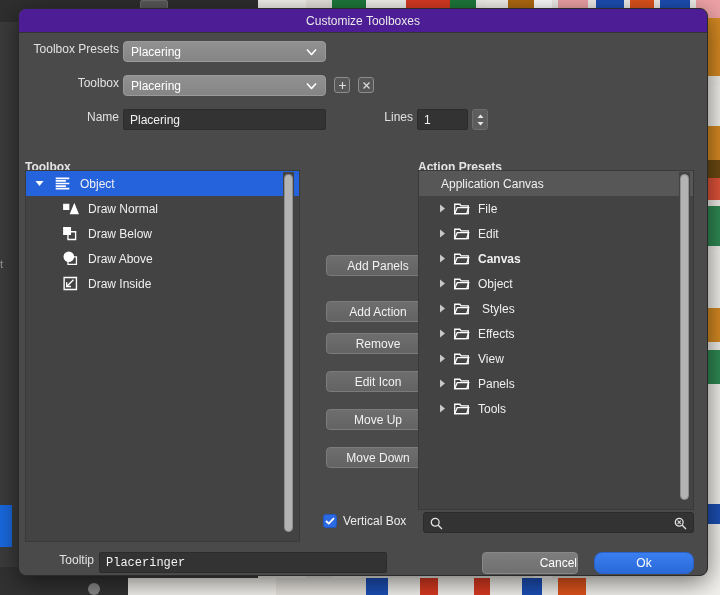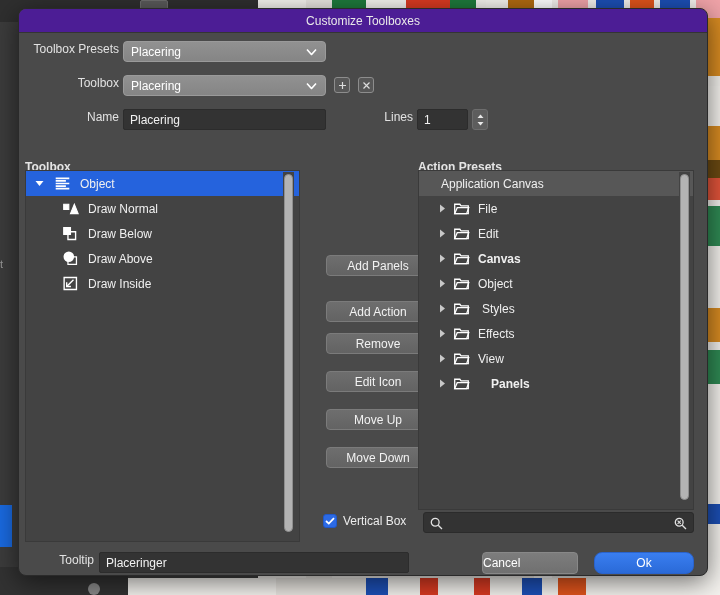--- a/index.html
+++ b/index.html
@@ -134,21 +134,21 @@
   }
   .searchbar {
     position: absolute; background: #333333; border: 1px solid #2b2b2b;
     border-radius: 3px;
   }
   .btn-cancel {
     position: absolute; height: 22px;
     background: linear-gradient(#7d7d7d, #707070);
     border: 1px solid #888; border-radius: 4px;
     color: #fff; font-size: 12px;
-    display: flex; align-items: center; justify-content: flex-start;
+    display: flex; align-items: center; justify-content: flex-end;
   }
   .btn-ok {
     position: absolute; height: 22px;
     background: linear-gradient(#3a7ef0, #2a6ad8);
     border: 1px solid #2a63cc; border-radius: 8px;
     color: #fff; font-size: 12px;
     display: flex; align-items: center; justify-content: center;
   }
 </style>
 </head>
@@ -448,21 +448,35 @@
             <svg width="7" height="9" viewBox="0 0 7 9">
               <path d="M1 0.5 L6 4.5 L1 8.5 Z" fill="#c8c8c8"></path>
             </svg>
           </span>
           <span style="width: 22px; display: flex; align-items: center; margin-left: 4px;">
             <svg viewBox="0 0 20 20" width="17" height="17">
               <path d="M2 5 H8 L9.5 7 H18 V16 H2 Z" fill="none" stroke="#ffffff" stroke-width="1.5"></path>
               <path d="M2 16 L5 9 H18.5 L16 16 Z" fill="none" stroke="#ffffff" stroke-width="1.5"></path>
             </svg>
           </span>
-          <span style="margin-left: 16px; font-weight: bold;">Panels</span>
+          <span style="margin-left: 3px;">Panels</span>
+        </div>
+        <div class="treerow" style="padding-left: 16px;">
+          <span class="tri">
+            <svg width="7" height="9" viewBox="0 0 7 9">
+              <path d="M1 0.5 L6 4.5 L1 8.5 Z" fill="#c8c8c8"></path>
+            </svg>
+          </span>
+          <span style="width: 22px; display: flex; align-items: center; margin-left: 4px;">
+            <svg viewBox="0 0 20 20" width="17" height="17">
+              <path d="M2 5 H8 L9.5 7 H18 V16 H2 Z" fill="none" stroke="#ffffff" stroke-width="1.5"></path>
+              <path d="M2 16 L5 9 H18.5 L16 16 Z" fill="none" stroke="#ffffff" stroke-width="1.5"></path>
+            </svg>
+          </span>
+          <span style="margin-left: 3px;">Tools</span>
         </div>
       </div>
   </div>
   <div class="scroll-track" style="position:absolute;left:660px;top:163px;height:336px;">
     <div class="scroll-thumb" style="top:2px;height:326px;"></div>
   </div>
 
   <div style="position:absolute;left:304px;top:505px;display:flex;align-items:center;gap:6px;">
     <span class="checkbox">
       <svg width="10" height="8" viewBox="0 0 10 8">
@@ -479,21 +493,21 @@
     </svg>
     <span style="position:absolute;left:24px;top:3px;color:#cfcfcf;font-size:12px;"></span>
     <svg style="position:absolute;right:6px;top:4px;" width="13" height="13" viewBox="0 0 13 13">
       <circle cx="5.2" cy="5.2" r="3.9" fill="none" stroke="#e2e2e2" stroke-width="1.3"></circle>
       <path d="M3.6 3.6 L6.8 6.8 M6.8 3.6 L3.6 6.8" stroke="#e2e2e2" stroke-width="1.1"></path>
       <path d="M8.2 8.2 L12 12" stroke="#e2e2e2" stroke-width="1.3"></path>
     </svg>
   </div>
 
   <div style="position:absolute;left:30px;top:544px;width:45px;" class="lbl">Tooltip</div>
-  <div class="textfield" style="position:absolute;left:80px;top:543px;width:310px;">
+  <div class="textfield" style="position:absolute;left:80px;top:543px;width:288px;font-family:Liberation Mono, monospace;">
     <span>Placeringer</span>
   </div>
 
   <div class="btn-cancel" style="left:463px;top:543px;width:96px;">
     <span>Cancel</span>
   </div>
   <div class="btn-ok" style="left:575px;top:543px;width:100px;">
     <span>Ok</span>
   </div>
 

